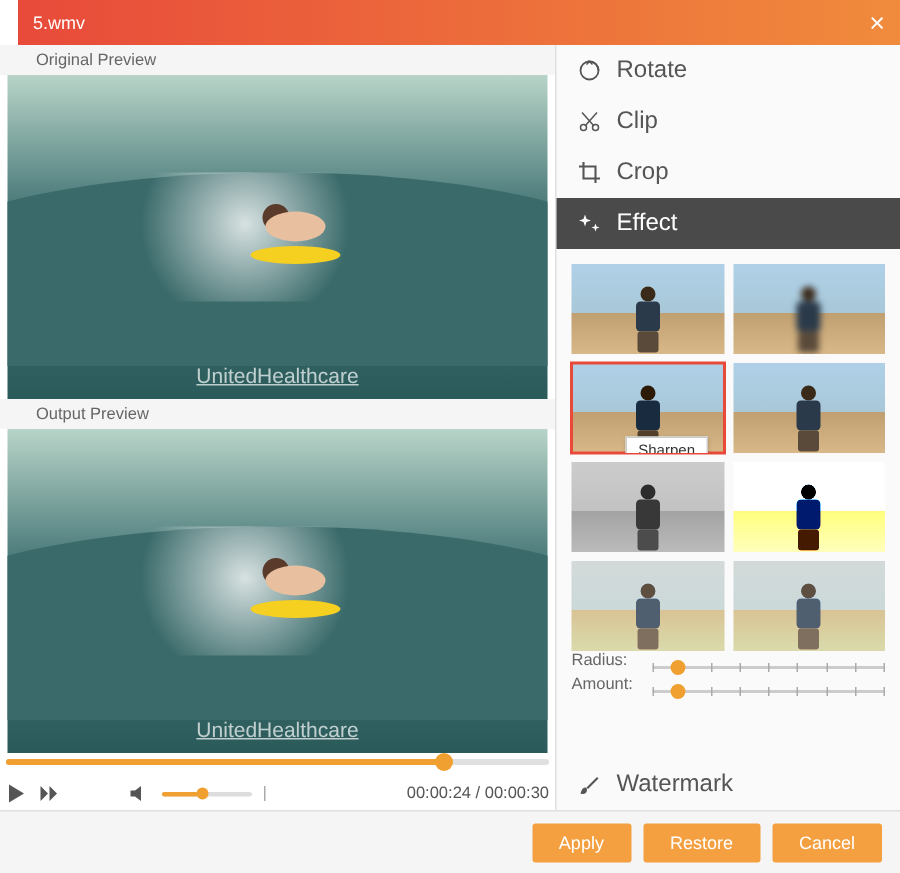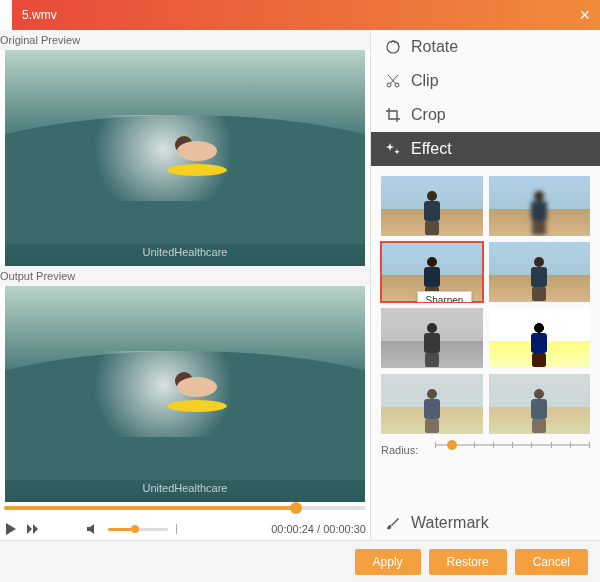--- a/index.html
+++ b/index.html
@@ -13,21 +13,21 @@
   padding: 0 10px;
   color: #fff;
   font-size: 12px;
   margin-left: 12px;
 }
 .titlebar .close { margin-left: auto; font-size: 18px; cursor: pointer; }
 
 .main { display: flex; height: 510px; }
 
 .left { width: 370px; display: flex; flex-direction: column; }
-.preview-label { font-size: 11px; color: #666; padding: 4px 0; background: #f5f5f5; }
+.preview-label { font-size: 11px; color: #666; padding: 4px 24px; background: #f5f5f5; }
 .preview-box {
   flex: 1;
   margin: 0 5px;
   background: linear-gradient(180deg, #b8d4c8 0%, #4a7a7a 40%, #2a5a5a 100%);
   position: relative;
   overflow: hidden;
 }
 .wave {
   position: absolute;
   width: 140%;
@@ -77,21 +77,22 @@
   border-radius: 50%;
   position: absolute;
   bottom: 0;
 }
 .wm {
   position: absolute;
   bottom: 8px;
   left: 50%;
   transform: translateX(-50%);
   color: rgba(255,255,255,0.7);
-  font-size: 11px;
+  font-size: 14px;
+  text-decoration: underline;
 }
 
 .controls { padding: 4px; text-align: center; }
 .timeline {
   height: 4px;
   background: #e0e0e0;
   position: relative;
   margin-bottom: 12px;
   border-radius: 2px;
 }
@@ -156,21 +157,21 @@
 
 .effects-panel {
   padding: 10px 10px 6px 10px;
   flex: 1;
   overflow: hidden;
 }
 .fx-grid {
   display: grid;
   grid-template-columns: 1fr 1fr;
   gap: 6px;
-  margin-bottom: 10px;
+  margin-bottom: 0;
 }
 .fx-thumb {
   height: 60px;
   background: linear-gradient(180deg, #b0d0e8 0%, #a8c8d8 55%, #c0a070 55%, #d8b888 100%);
   position: relative;
   cursor: pointer;
   overflow: hidden;
 }
 .fx-thumb.selected { outline: 2px solid #e84a3a; outline-offset: -1px; }
 .fx-person {
@@ -198,21 +199,21 @@
   padding: 3px 8px;
   font-size: 10px;
   color: #333;
   left: 35%;
   bottom: -8px;
   z-index: 5;
   box-shadow: 0 1px 3px rgba(0,0,0,0.2);
 }
 
 .sliders { font-size: 11px; color: #666; }
-.slider-row { display: flex; align-items: flex-start; gap: 6px; margin-bottom: 4px; }
+.slider-row { display: flex; align-items: flex-end; gap: 6px; margin-bottom: 4px; }
 .slider-label { width: 48px; }
 .slider {
   flex: 1;
   height: 2px;
   background: #ccc;
   position: relative;
   border-radius: 1px;
 }
 .slider-ticks {
   position: absolute;
@@ -416,20 +417,37 @@
                 <span></span>
                 <span></span>
                 <span></span>
                 <span></span>
                 <span></span>
                 <span></span>
               </div>
             <div class="slider-knob"></div>
           </div>
         </div>
+        <div class="slider-row">
+          <span class="slider-label">Amount:</span>
+          <div class="slider">
+            <div class="slider-ticks">
+                <span></span>
+                <span></span>
+                <span></span>
+                <span></span>
+                <span></span>
+                <span></span>
+                <span></span>
+                <span></span>
+                <span></span>
+              </div>
+            <div class="slider-knob"></div>
+          </div>
+        </div>
       </div>
     </div>
 
     <div class="tab">
       <svg width="16" height="16" viewBox="0 0 16 16">
           <path d="M2 14 Q3 10 5 10 Q7 10 6 13 Q5 15 2 14 Z" fill="#555"></path>
           <path d="M6 10 L13 3 L14 4 L7 11 Z" fill="#555"></path>
         </svg>
       <span>Watermark</span>
     </div>

